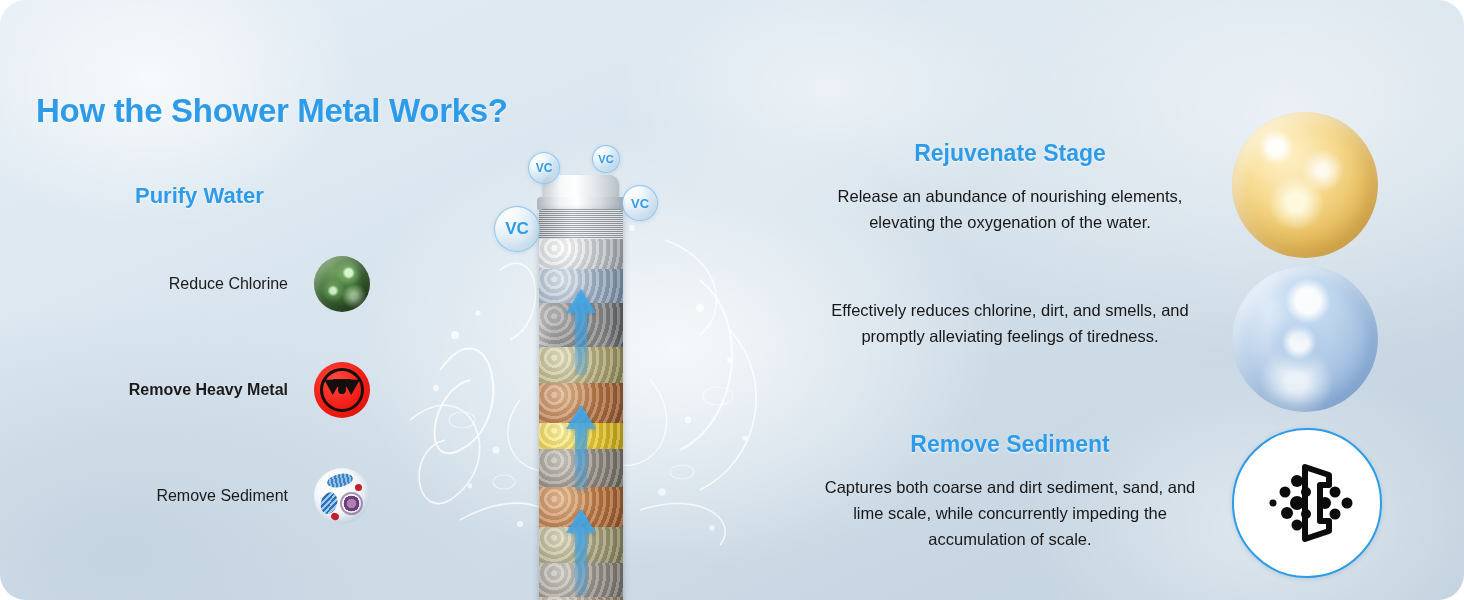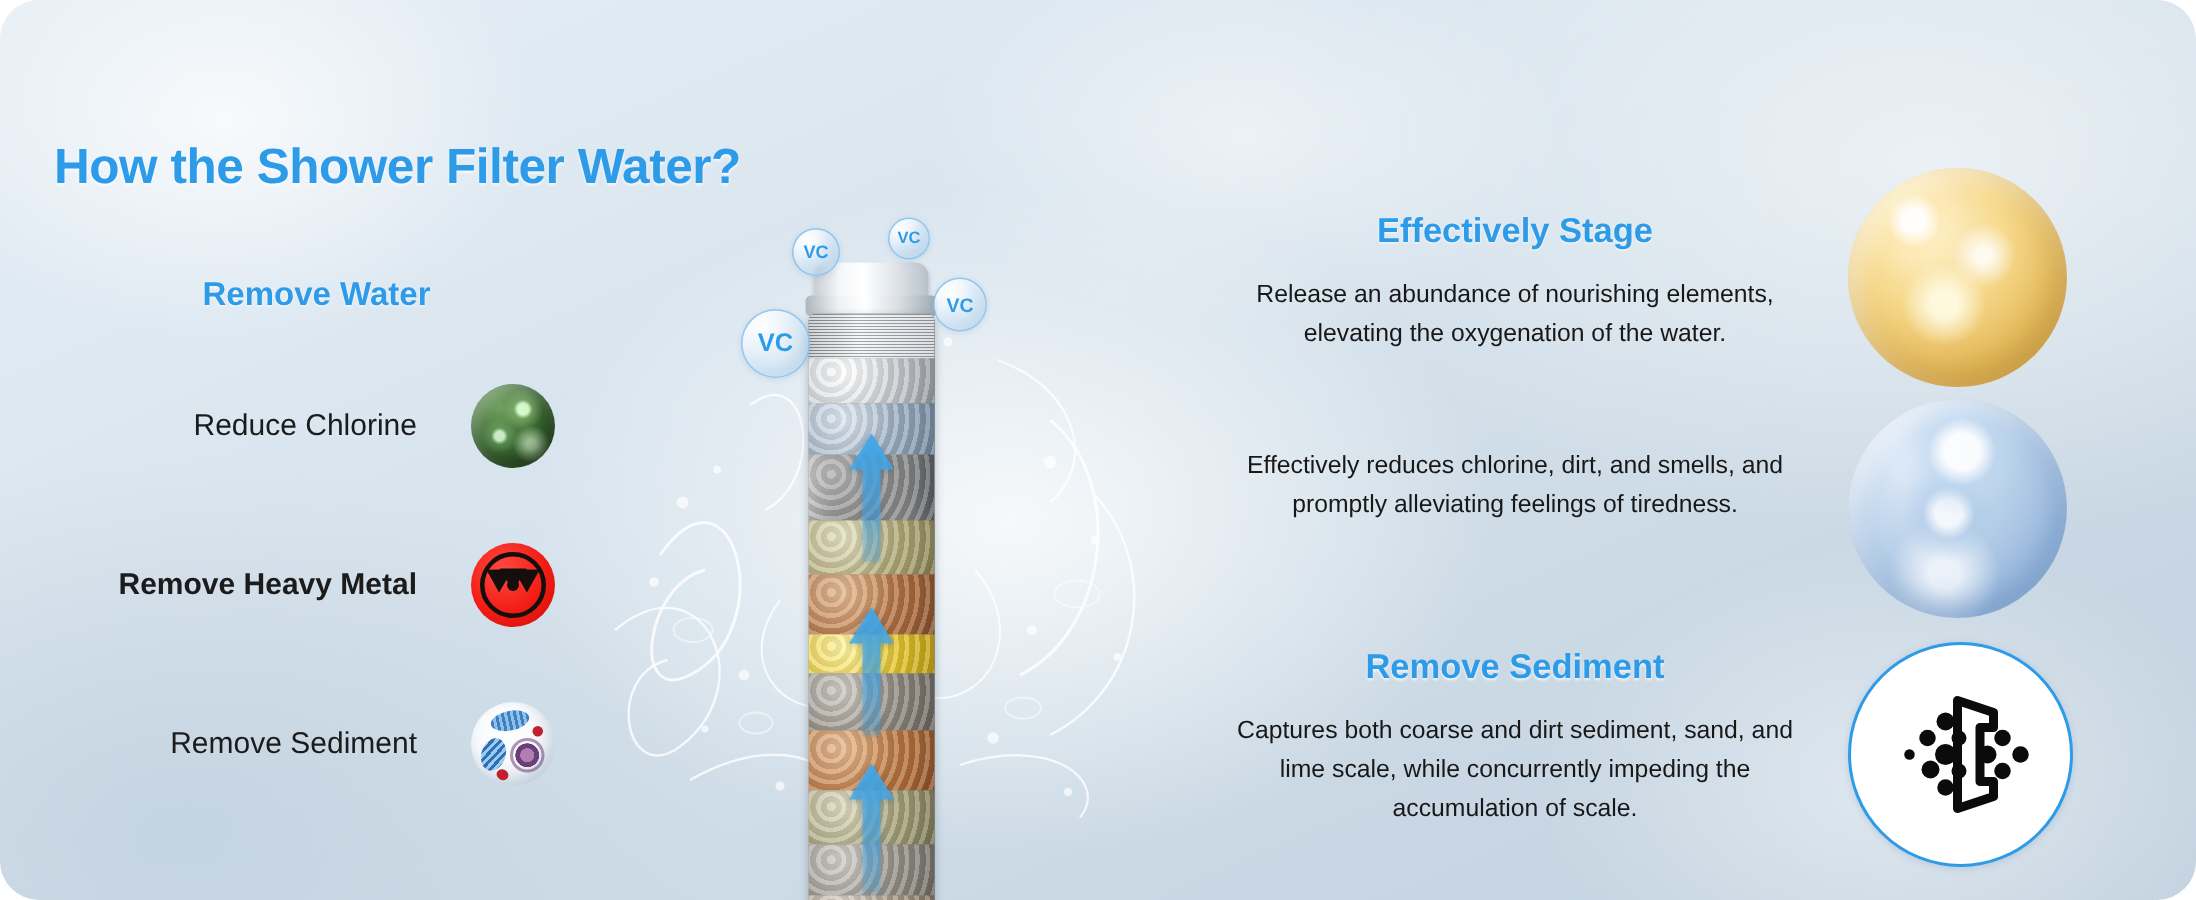--- a/index.html
+++ b/index.html
@@ -20,21 +20,21 @@
   .b3{left:620px;top:-40px;width:420px;height:260px;background:radial-gradient(ellipse at 50% 50%,rgba(255,255,255,.5),rgba(255,255,255,0) 72%);}
 
   
   .title{position:absolute;left:36px;top:92px;font-size:33px;font-weight:bold;color:#2e9be8;
          letter-spacing:-.3px;text-shadow:0 1px 2px rgba(255,255,255,.85);white-space:nowrap;}
   .purify{position:absolute;left:135px;top:183px;font-size:22px;font-weight:bold;color:#2e9be8;
           text-shadow:0 1px 2px rgba(255,255,255,.8);white-space:nowrap;}
 
   
   .lrow{position:absolute;display:flex;align-items:center;justify-content:flex-end;width:330px;left:40px;}
-  .lrow .ltxt{font-size:20px;color:#1b1b1b;white-space:nowrap;margin-right:36px;}
+  .lrow .ltxt{font-size:16px;color:#1b1b1b;white-space:nowrap;margin-right:26px;}
   .licon{width:56px;height:56px;border-radius:50%;flex:0 0 auto;position:relative;overflow:hidden;}
   .r1{top:256px;} .r2{top:362px;font-weight:bold;} .r3{top:468px;}
 
   
   .ic-chlorine{background:
       radial-gradient(circle at 62% 30%,rgba(220,255,210,.95) 0 7%,rgba(140,190,120,.55) 12%,rgba(40,85,35,0) 26%),
       radial-gradient(circle at 34% 62%,rgba(225,255,220,.85) 0 6%,rgba(120,175,110,.45) 11%,rgba(40,85,35,0) 24%),
       radial-gradient(circle at 72% 72%,rgba(215,250,205,.7) 0 5%,rgba(40,85,35,0) 22%),
       radial-gradient(circle at 35% 28%,#6f9e5e 0%,#3d6b34 48%,#22431d 100%);
     box-shadow:inset -5px -6px 12px rgba(0,0,0,.35),inset 3px 4px 9px rgba(255,255,255,.35);}
@@ -135,22 +135,22 @@
 </style>
 </head>
 <body>
 
 <div class="banner">
 
   <div class="blob b1"></div>
   <div class="blob b2"></div>
   <div class="blob b3"></div>
 
-  <div class="title">How the Shower Filter Water?</div>
-  <div class="purify">Remove Water</div>
+  <div class="title">How the Shower Metal Works?</div>
+  <div class="purify">Purify Water</div>
 
   <div class="lrow r1">
     <span class="ltxt">Reduce Chlorine</span>
     <span class="licon ic-chlorine"></span>
   </div>
 
   <div class="lrow r2">
     <span class="ltxt">Remove Heavy Metal</span>
     <span class="licon ic-radio">
       <span class="tre"></span>
@@ -246,21 +246,21 @@
 
     </div>
   </div>
 
   <div class="vc vc-a">VC</div>
   <div class="vc vc-b">VC</div>
   <div class="vc vc-c">VC</div>
   <div class="vc vc-d">VC</div>
 
   <div class="rblock rb1">
-    <h3>Effectively Stage</h3>
+    <h3>Rejuvenate Stage</h3>
     <p>Release an abundance of nourishing elements, elevating the oxygenation of the water.</p>
   </div>
   <div class="rblock rb2">
     <p>Effectively reduces chlorine, dirt, and smells, and promptly alleviating feelings of tiredness.</p>
   </div>
   <div class="rblock rb3">
     <h3>Remove Sediment</h3>
     <p>Captures both coarse and dirt sediment, sand, and lime scale, while concurrently impeding the accumulation of scale.</p>
   </div>
 

